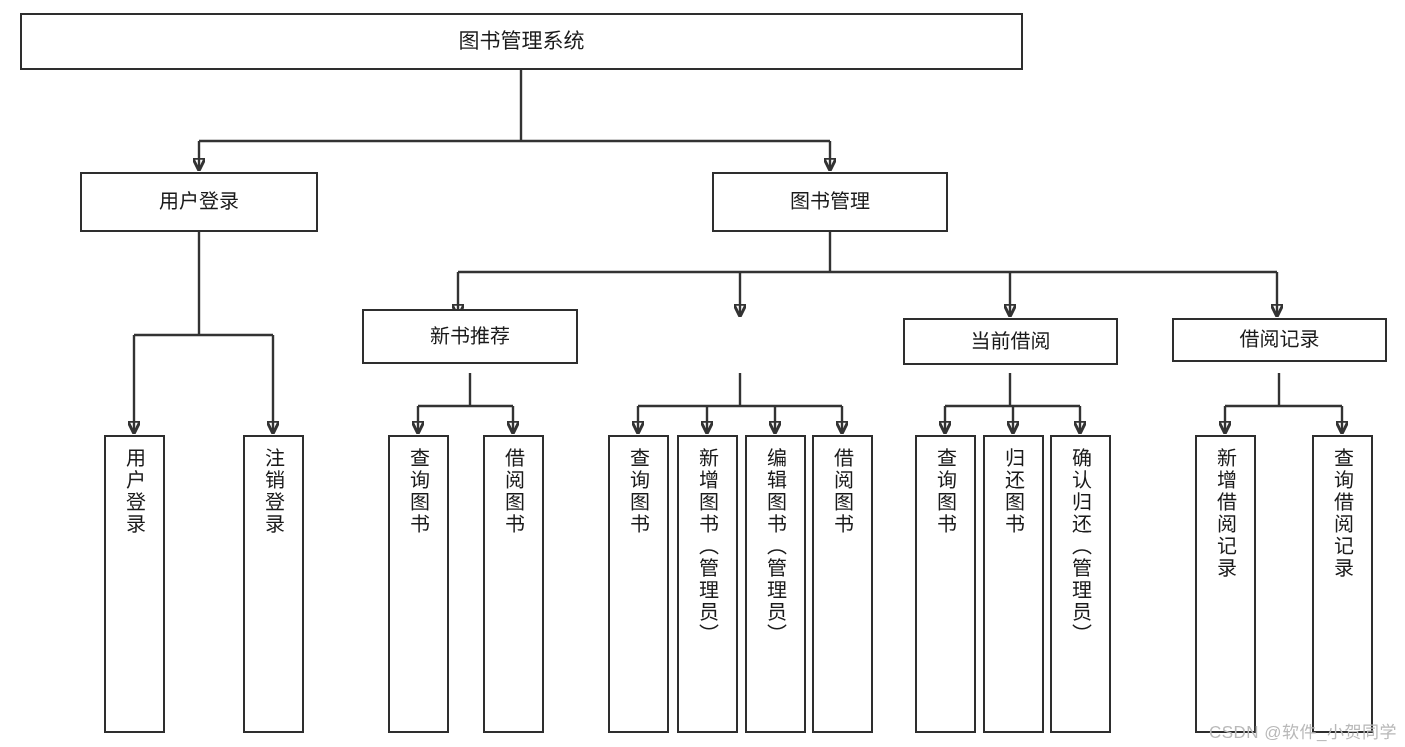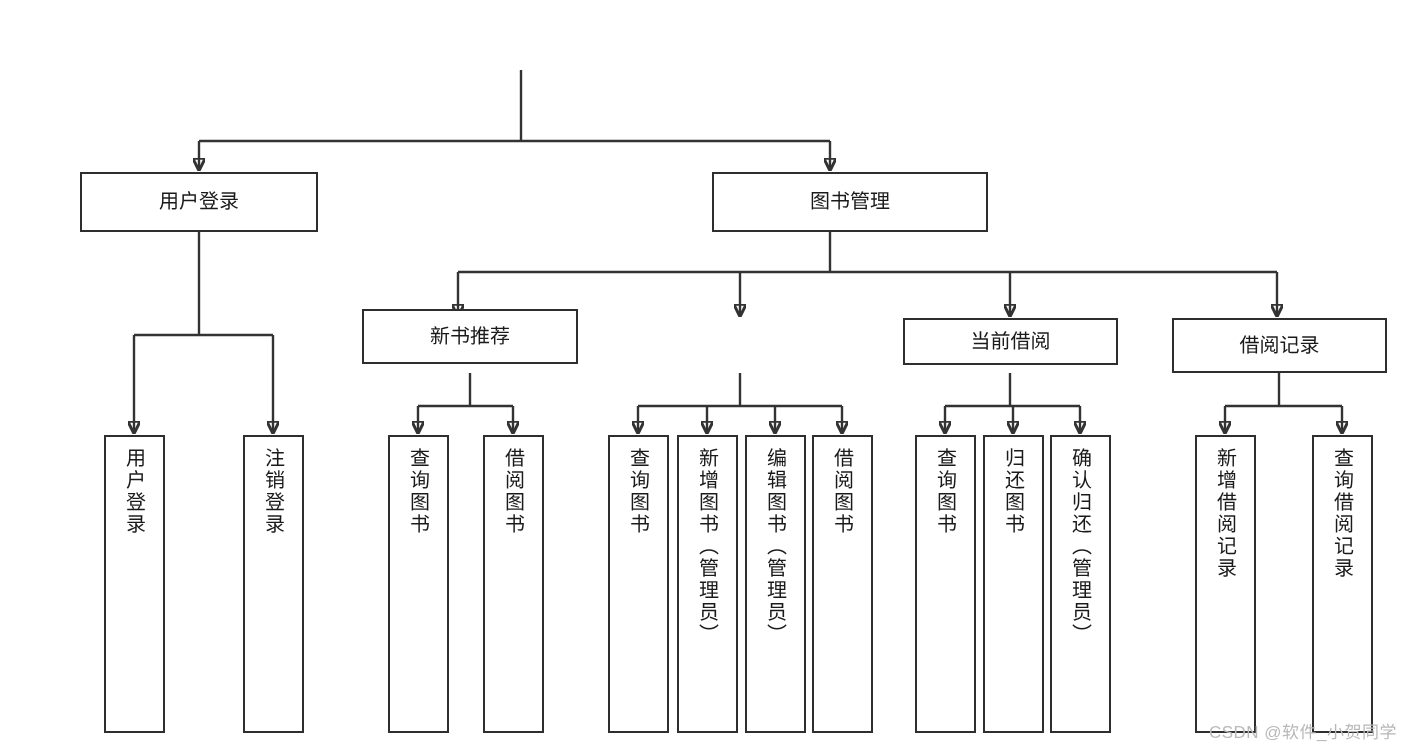--- a/index.html
+++ b/index.html
@@ -127,35 +127,38 @@
     <line x1="945" y1="406" x2="945" y2="433" marker-end="url(#arrow)"></line>
     <line x1="1013" y1="406" x2="1013" y2="433" marker-end="url(#arrow)"></line>
     <line x1="1080" y1="406" x2="1080" y2="433" marker-end="url(#arrow)"></line>
 
     <line x1="1279" y1="373" x2="1279" y2="406"></line>
     <line x1="1225" y1="406" x2="1342" y2="406"></line>
     <line x1="1225" y1="406" x2="1225" y2="433" marker-end="url(#arrow)"></line>
     <line x1="1342" y1="406" x2="1342" y2="433" marker-end="url(#arrow)"></line>
   </svg>
 
+  <div class="node root" style="left:20px; top:13px; width:1003px; height:57px;">
+    <span>图书管理系统</span>
+  </div>
 
   <div class="node branch" style="left:80px; top:172px; width:238px; height:60px;">
     <span>用户登录</span>
   </div>
-  <div class="node branch" style="left:712px; top:172px; width:276px; height:60px;">
+  <div class="node branch" style="left:712px; top:172px; width:236px; height:60px;">
     <span>图书管理</span>
   </div>
 
   <div class="node branch" style="left:362px; top:309px; width:216px; height:55px;">
     <span>新书推荐</span>
   </div>
   <div class="node branch" style="left:903px; top:318px; width:215px; height:47px;">
     <span>当前借阅</span>
   </div>
-  <div class="node branch" style="left:1172px; top:318px; width:215px; height:55px;">
+  <div class="node branch" style="left:1172px; top:318px; width:215px; height:44px;">
     <span>借阅记录</span>
   </div>
 
   <div class="node leaf" style="left:104px; top:435px; width:61px; height:298px;">
     <span class="vlabel">用户登录</span>
   </div>
   <div class="node leaf" style="left:243px; top:435px; width:61px; height:298px;">
     <span class="vlabel">注销登录</span>
   </div>
   <div class="node leaf" style="left:388px; top:435px; width:61px; height:298px;">

